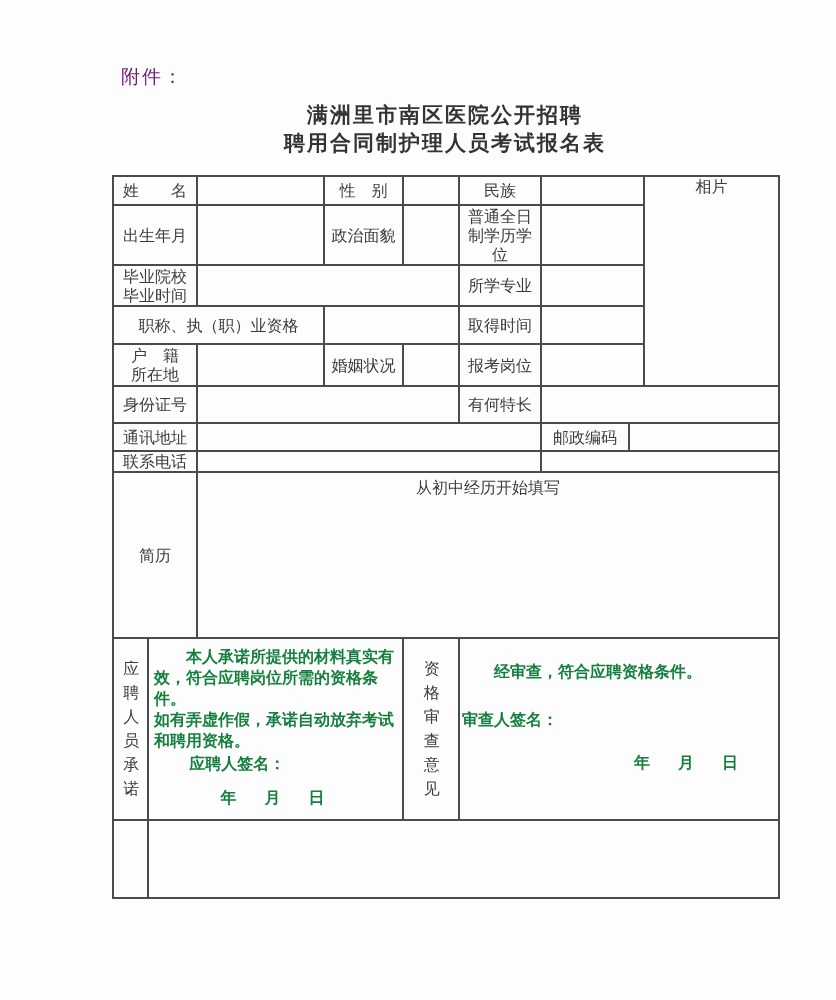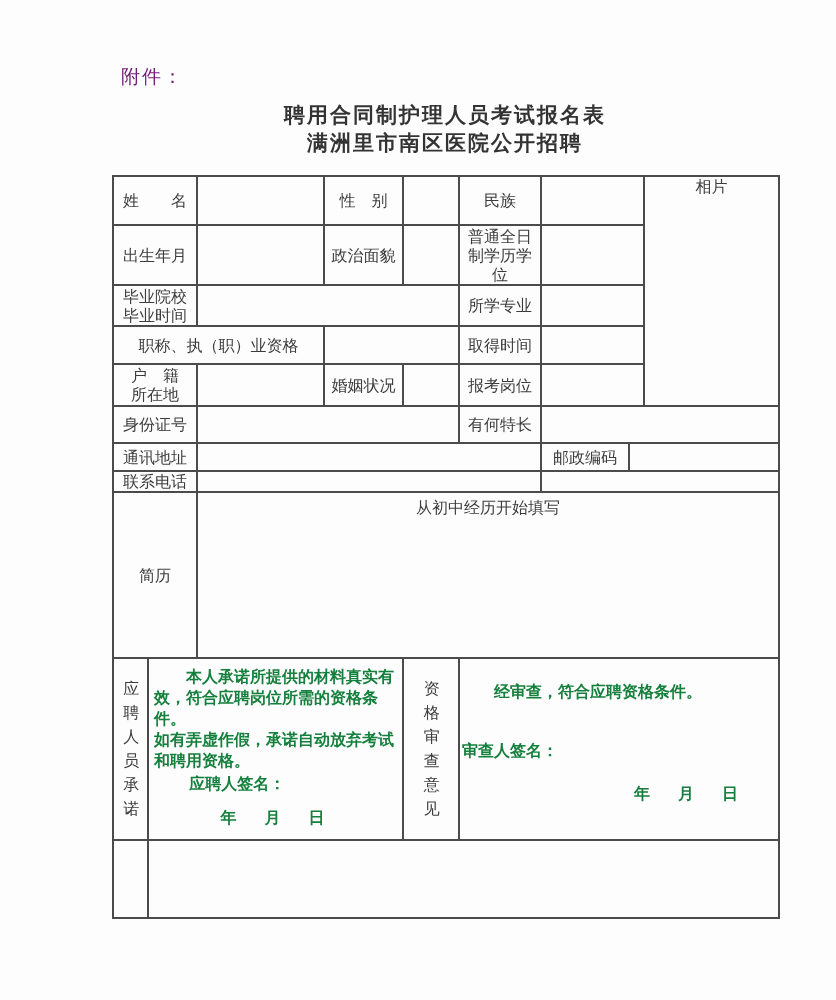--- a/index.html
+++ b/index.html
@@ -60,50 +60,50 @@
     font-weight: bold; color: #15803d;
   }
   td.commit-cell { padding: 7px 5px 0 5px; }
   .commit-p1 { text-indent: 2em; line-height: 21px; font-size: 16px; }
   .commit-p2 { line-height: 21px; font-size: 16px; }
   .commit-sign { margin-top: 3px; padding-left: 2.2em; font-size: 16px; }
   .commit-date { margin-top: 15px; text-align: center; font-size: 16px; letter-spacing: 6px; }
 
   td.review-cell { padding: 0 4px 0 2px; }
   .review-p1 { margin-top: 22px; text-indent: 2em; font-size: 16px; line-height: 21px; }
-  .review-sign { margin-top: 39px; font-size: 16px; }
+  .review-sign { margin-top: 28px; font-size: 16px; }
   .review-date { margin-top: 24px; text-align: right; padding-right: 30px; font-size: 16px; letter-spacing: 6px; }
 </style>
 </head>
 <body>
 
 <div class="page">
 
   <div class="attachment">附件：</div>
 
   <div class="title-block">
+    <div class="title-line">满洲里市南区医院公开招聘</div>
     <div class="title-line">聘用合同制护理人员考试报名表</div>
-    <div class="title-line">满洲里市南区医院公开招聘</div>
   </div>
 
   <table class="form-table">
     <colgroup>
       <col style="width:35px">
         <col style="width:49px">
         <col style="width:127px">
       <col style="width:79px">
         <col style="width:56px">
         <col style="width:82px">
       <col style="width:88px">
         <col style="width:15px">
         <col style="width:135px">
     </colgroup>
 
     <tbody>
-        <tr style="height:49px">
+        <tr style="height:29px">
       <td colspan="2">姓　　名</td>
       <td></td>
       <td>性　别</td>
       <td></td>
       <td>民族</td>
       <td colspan="2"></td>
       <td rowspan="5" class="photo-cell">
         <span>相片</span>
       </td>
     </tr>

